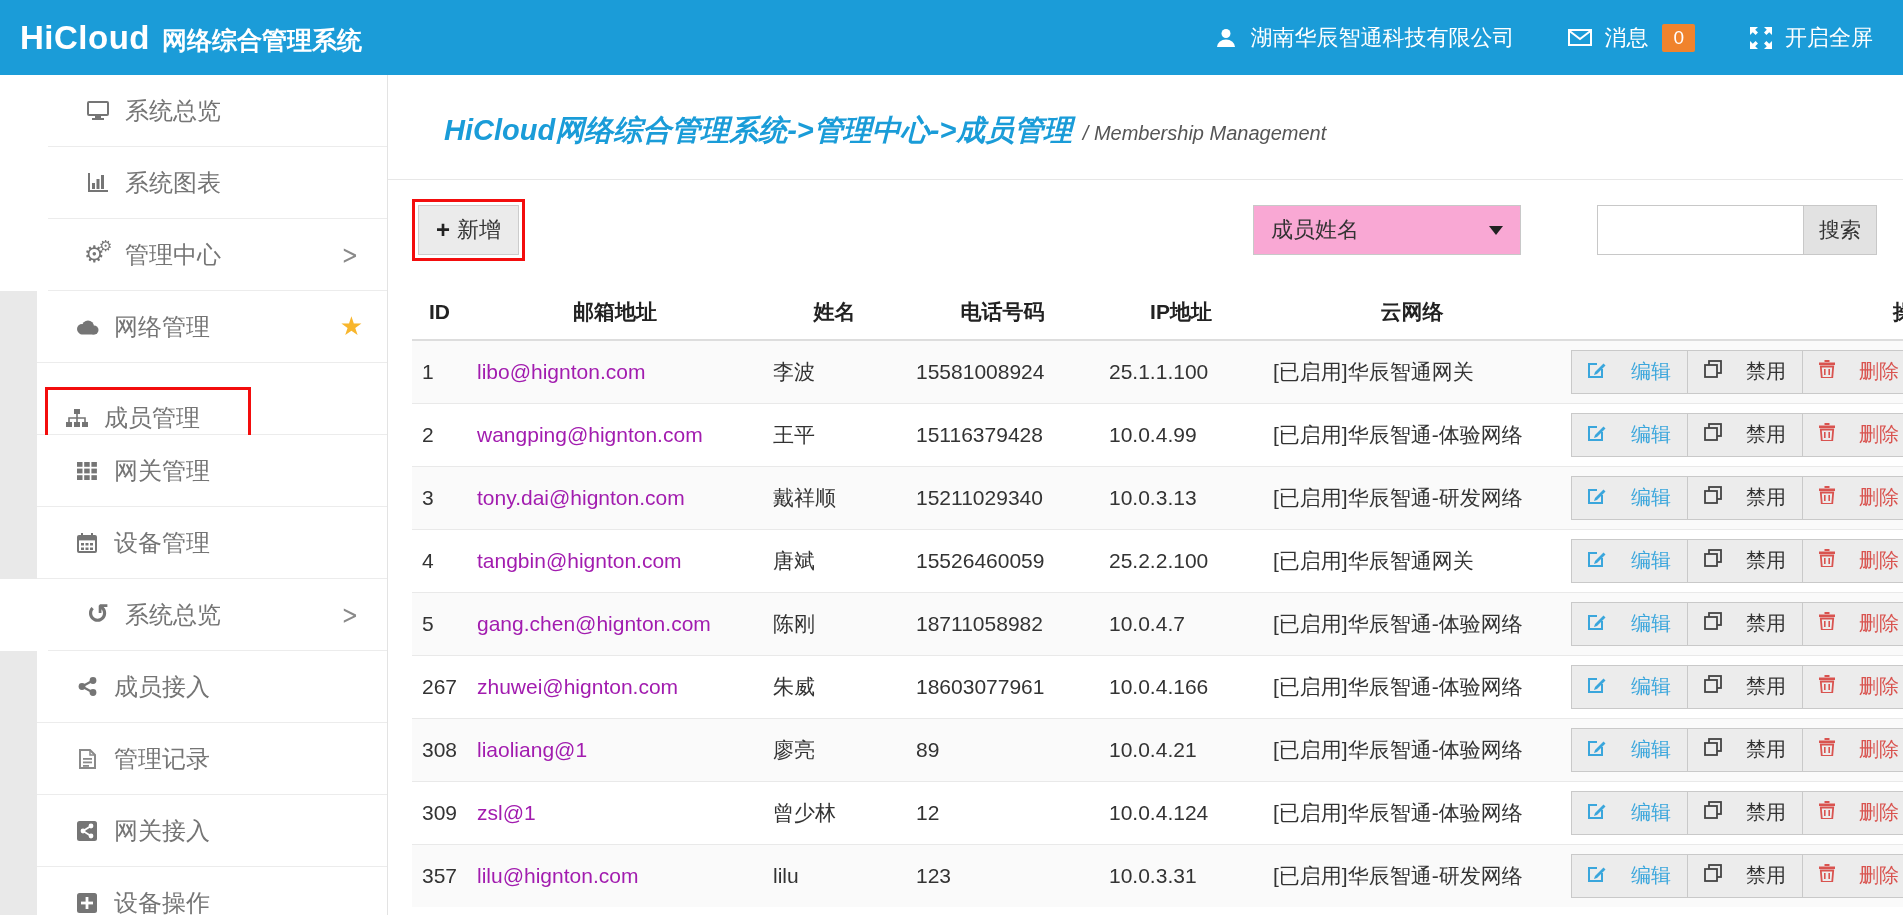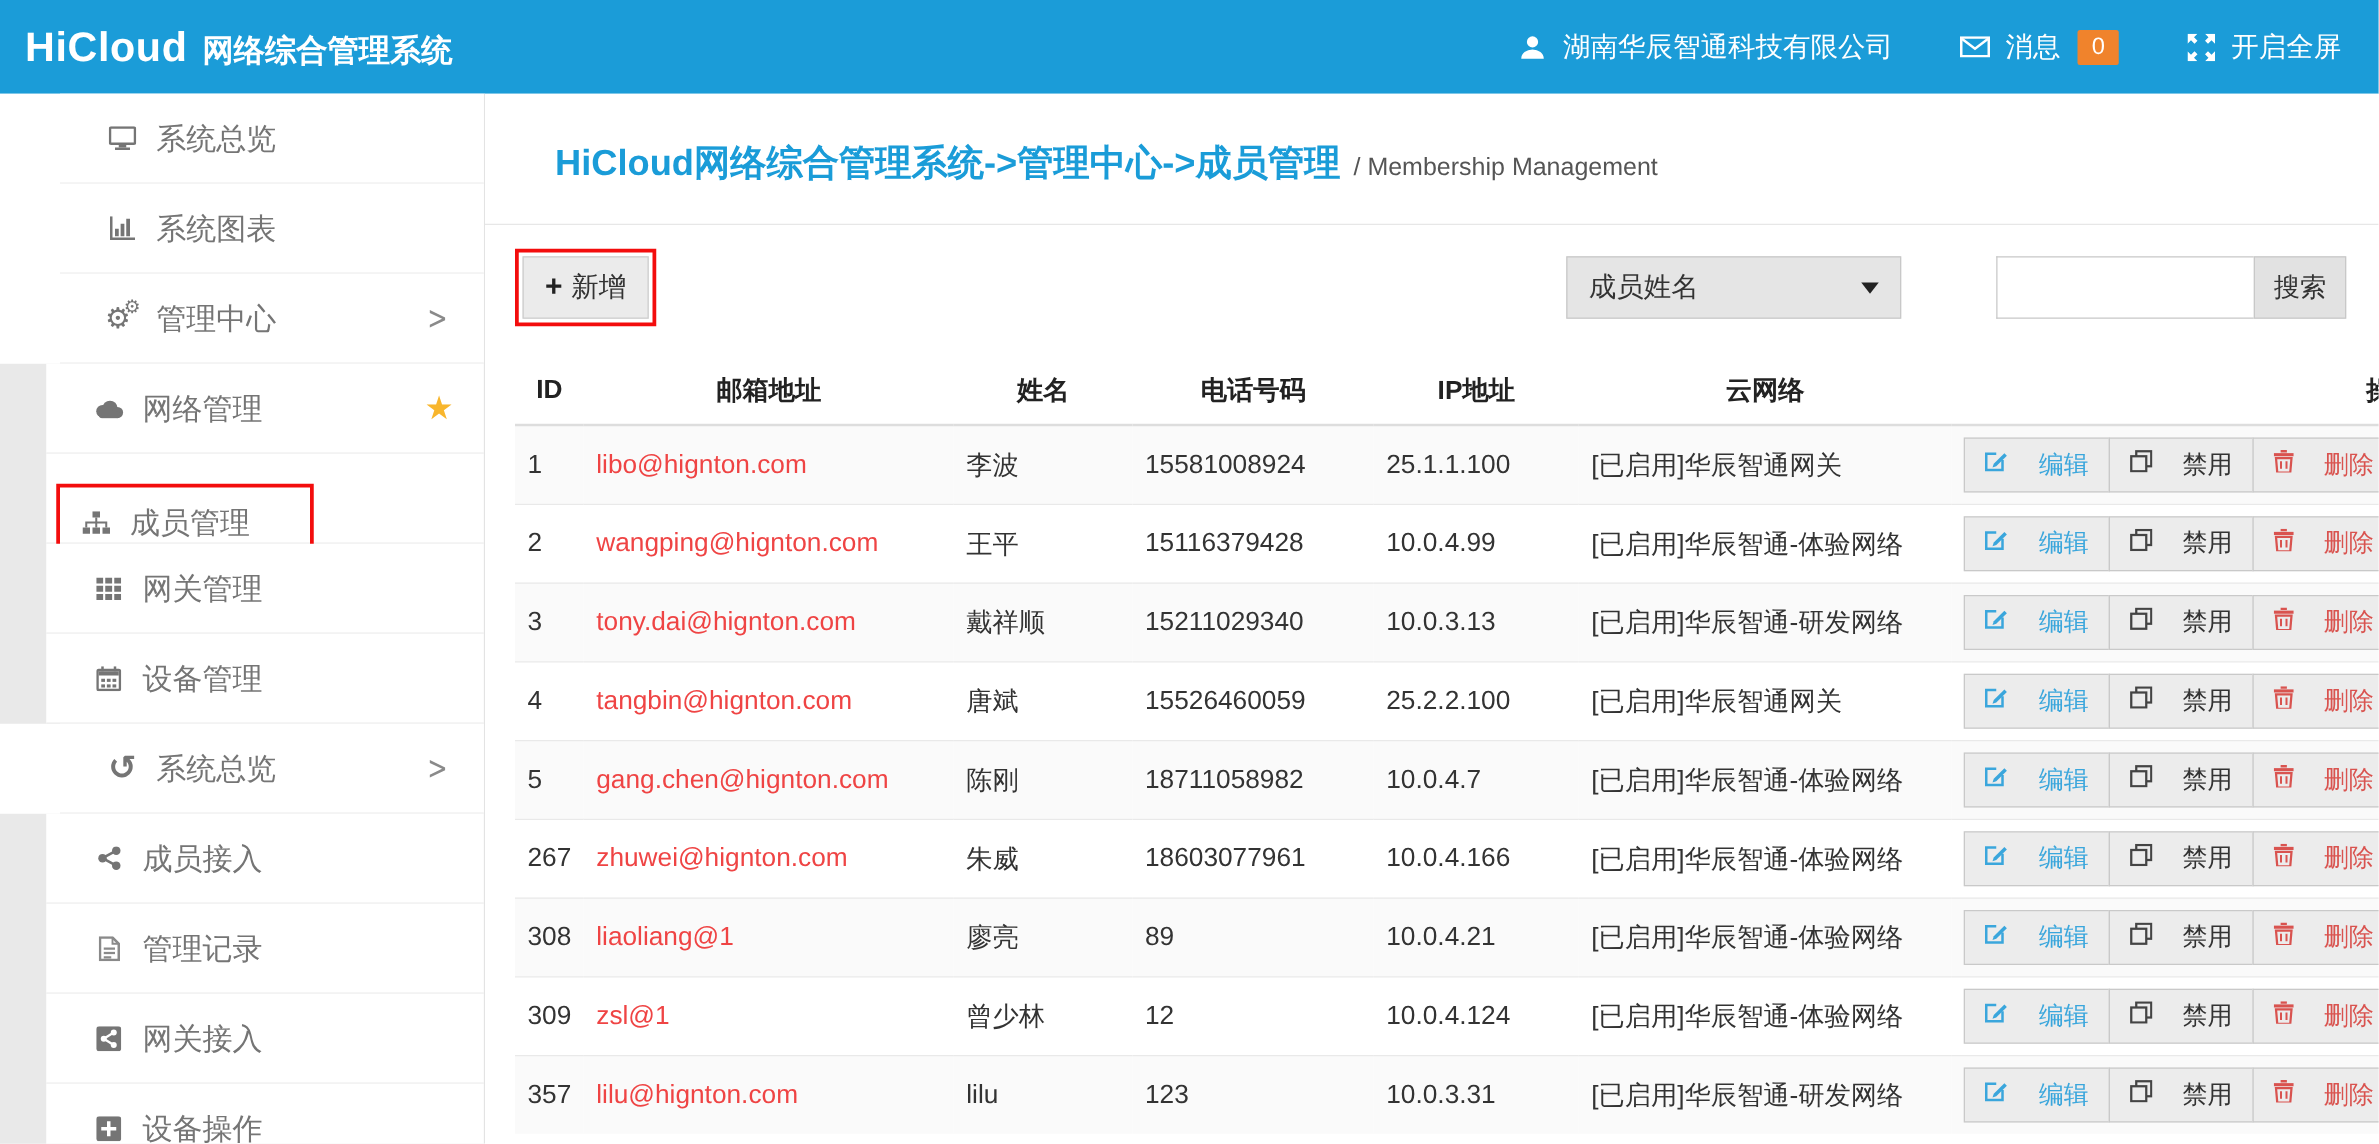--- a/index.html
+++ b/index.html
@@ -31,49 +31,49 @@
   .star { position:absolute; right:24px; color:#f8b62d; font-size:26px; }
   .gearwrap { position:relative; width:28px; height:28px; }
   .gear-main { position:absolute; left:0; top:2px; font-size:23px; line-height:1; color:#757575; }
   .gear-small { position:absolute; left:15px; top:-3px; font-size:15px; line-height:1; color:#757575; }
   .hist-glyph { font-size:27px; color:#757575; font-weight:bold; line-height:1; }
   .redbox { display:flex; align-items:center; gap:13px; border:3px solid #f30d0d;
     padding:12px 48px 12px 15px;margin-top:39px; }
 
   
   .main { flex:1; overflow:hidden; background:#fff; }
-  .page-header { padding:36px 24px 28px 56px; border-bottom:1px solid #e7e7e7; }
+  .page-header { padding:36px 24px 28px 56px; border-bottom:1px solid #e7e7e7;font-style:italic; }
   .t-blue { color:#1a9cd8; font-size:29px; font-weight:bold; }
   .t-sub { color:#555; font-size:20px; font-weight:normal; margin-left:6px; }
 
   .toolbar { display:flex; align-items:center; padding:19px 26px 16px 24px; }
   .add-annotation { border:3px solid #f30d0d; padding:3px; display:inline-block; }
   .btn-add { display:flex; align-items:center; gap:7px; background:#ebebeb;
     border:1px solid #cccccc; color:#333; font-size:22px; padding:9px 17px; cursor:pointer;
     font-family:inherit; }
   .plus-glyph { font-size:24px; font-weight:bold; color:#222; line-height:0.8; }
   .toolbar-right { margin-left:auto; display:flex; align-items:center; }
-  .select-box { width:268px; height:50px; border:1px solid #c8c8c8; background:#e5e5e5;
+  .select-box { width:268px; height:50px; border:1px solid #c8c8c8; background:#f9a8d4;
     display:flex; align-items:center; justify-content:space-between; padding:0 17px;
     font-size:22px; color:#333; cursor:pointer; }
   .caret { width:0; height:0; border-left:7px solid transparent; border-right:7px solid transparent;
     border-top:9px solid #222; }
   .search-group { display:flex; margin-left:76px; }
   .search-input { width:206px; height:50px; border:1px solid #c8c8c8; border-right:none;
     font-size:20px; padding:0 12px; outline:none; }
   .btn-search { width:74px; height:50px; background:#e2e2e2; border:1px solid #c8c8c8;
     font-size:21px; color:#333; cursor:pointer; font-family:inherit; }
 
   table { border-collapse:collapse; margin:6px 24px 0 24px; width:1855px; table-layout:fixed; }
   th { text-align:center; font-size:21px; color:#222; padding:15px 10px 13px 10px;
     border-bottom:2px solid #dddddd; }
   td { font-size:21px; color:#333; padding:0 10px; height:63px; border-top:1px solid #e9e9e9; }
   tbody tr:first-child td { border-top:none; }
   tbody tr:nth-child(odd) { background:#fafafa; }
-  .email-link { color:#ef4444; text-decoration:none; cursor:pointer; }
+  .email-link { color:#a21caf; text-decoration:none; cursor:pointer; }
   .btn-group { display:flex; }
   .action-btn { display:flex; align-items:center; justify-content:center; gap:24px;
     height:44px; padding:0 16px; background:#ececec; border:1px solid #c9c9c9;
     font-size:20px; cursor:pointer; font-family:inherit; }
   .action-btn + .action-btn { margin-left:-1px; }
   .action-btn.edit { color:#3aa6dc; }
   .action-btn.disable { color:#333; }
   .action-btn.delete { color:#d9534f; }
 </style>
 </head>

